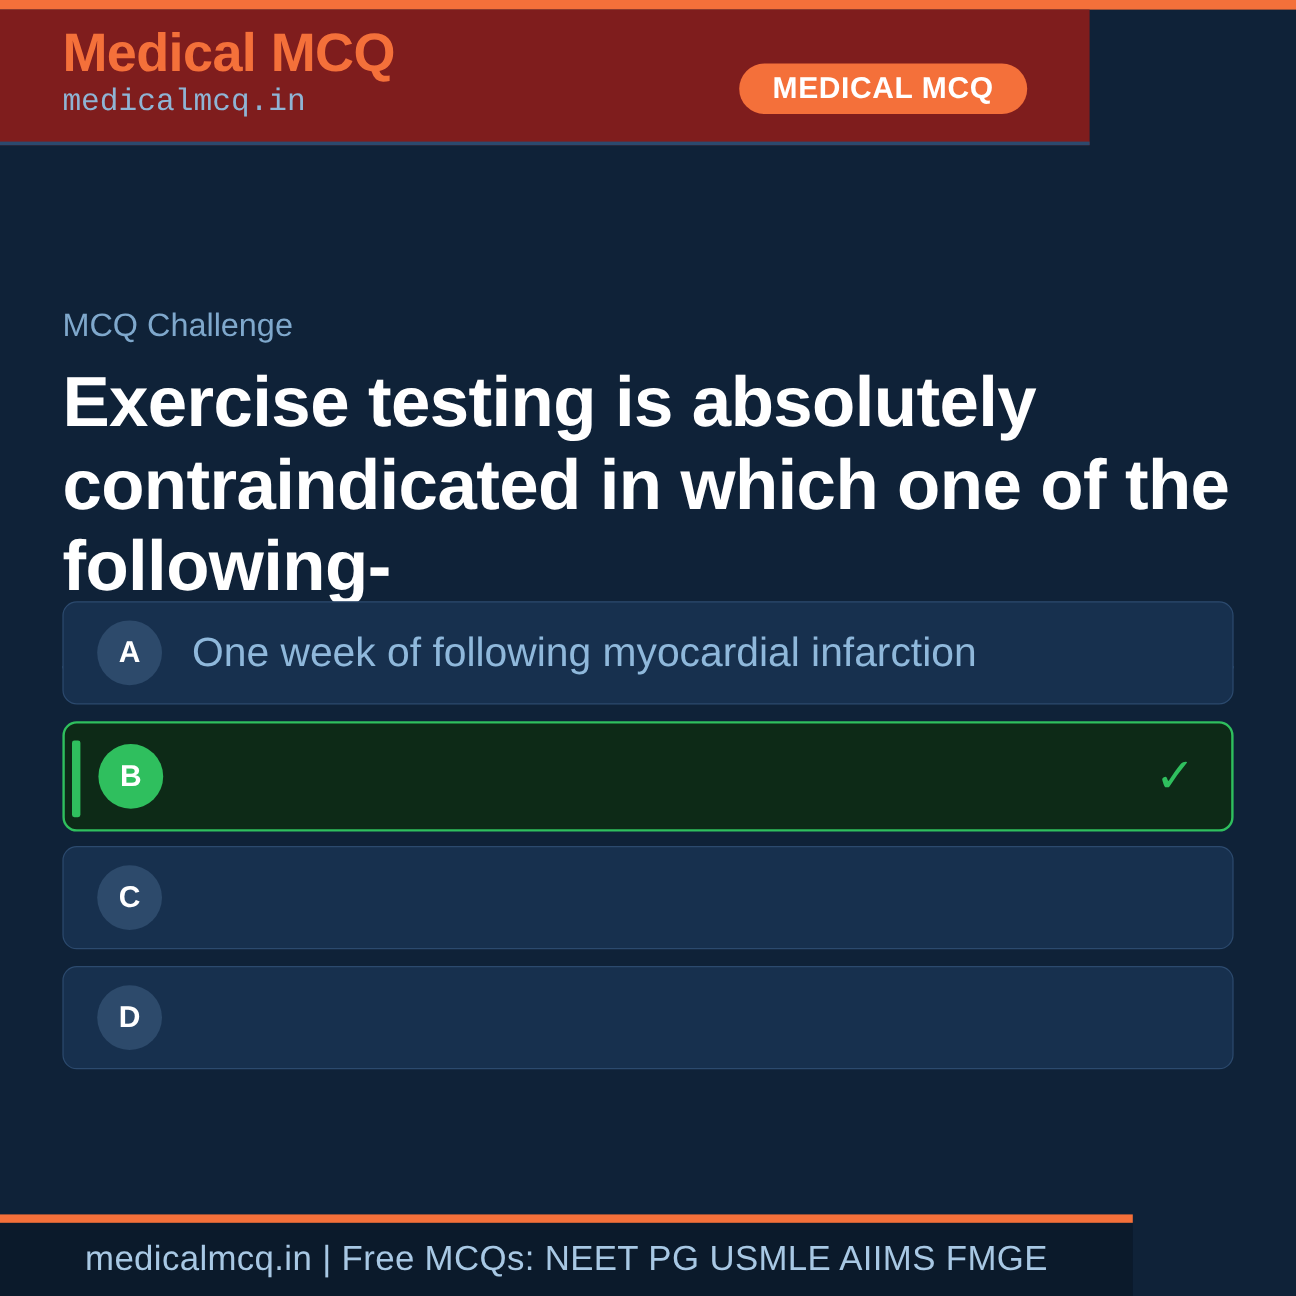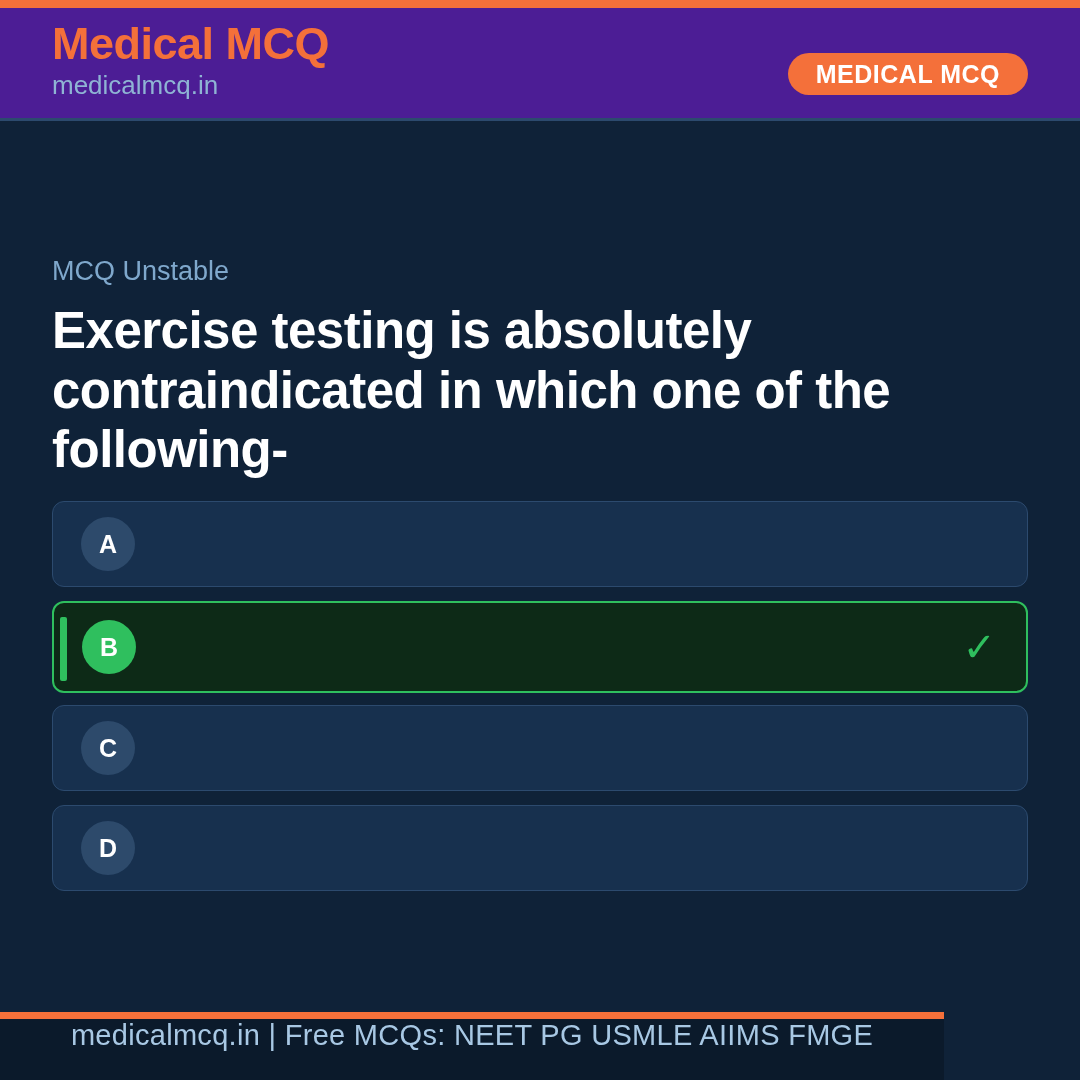--- a/index.html
+++ b/index.html
@@ -14,41 +14,42 @@
   
   .top-rule {
     position:absolute; top:0; left:0;
     width:1080px; height:8px;
     background:#F4703A;
   }
 
   
   .header {
     position:absolute; top:8px; left:0;
-    width:1080px; height:113px;
-    background:#4c1d95;
+    width:908px; height:113px;
+    background:#7f1d1d;
     border-bottom:3px solid #2B4straight;
     border-bottom:3px solid #2C4straight;
     border-bottom:3px solid #2C4A6E;
   }
   .brand-block {
     position:absolute; left:52px; top:12px;
   }
   .brand-title {
     font-size:45px;
     font-weight:bold;
     color:#F4703A;
     letter-spacing:-0.5px;
     line-height:1.08;
   }
   .brand-sub {
     font-size:26px;
     color:#8FB4D4;
     margin-top:2px;
     line-height:1.1;
+    font-family:Liberation Mono, monospace;
   }
   .badge-pill {
     position:absolute;
     right:52px; top:45px;
     height:42px;
     padding:0 28px;
     background:#F4703A;
     border-radius:999px;
     display:flex; align-items:center; justify-content:center;
   }
@@ -66,21 +67,21 @@
     left:52px; top:255px;
     width:976px;
   }
   .eyebrow {
     font-size:27px;
     color:#7FA8CC;
     line-height:1.2;
     margin-bottom:14px;
   }
   .question {
-    font-size:51px;
+    font-size:59px;
     font-weight:bold;
     color:#FFFFFF;
     line-height:1.16;
     letter-spacing:-0.5px;
   }
   .divider {
     width:976px;
     height:2px;
     background:#35557A;
     margin-top:48px;
@@ -155,21 +156,21 @@
     line-height:1;
   }
 
   
   .footer-zone {
     position:absolute;
     left:0; bottom:0;
     width:944px; height:68px;
     background:#0B1A2B;
     border-top:7px solid #F4703A;
-    display:flex; align-items:flex-start; justify-content:center;
+    display:flex; align-items:center; justify-content:center;
   }
   .footer-text {
     font-size:29px;
     color:#A8C8E4;
     white-space:nowrap;
     letter-spacing:0.3px;
   }
 </style>
 </head>
 <body>
@@ -180,30 +181,31 @@
   <div class="brand-block">
     <div class="brand-title">Medical MCQ</div>
     <div class="brand-sub">medicalmcq.in</div>
   </div>
   <div class="badge-pill">
     <span class="badge-pill-text">MEDICAL MCQ</span>
   </div>
 </div>
 
 <div class="content">
-  <div class="eyebrow">MCQ Unstable</div>
+  <div class="eyebrow">MCQ Challenge</div>
   <div class="question">Exercise testing is absolutely contraindicated in which one of the following-</div>
   <div class="divider"></div>
 </div>
 
 <div class="options">
 
   <div class="option">
 
     <div class="opt-badge">A</div>
+    <div class="opt-text">One week of following myocardial infarction</div>
   </div>
 
   <div class="option correct">
     <div class="accent-bar"></div>
     <div class="opt-badge">B</div>
     <div class="check-icon">✓</div>
   </div>
 
   <div class="option">
 

